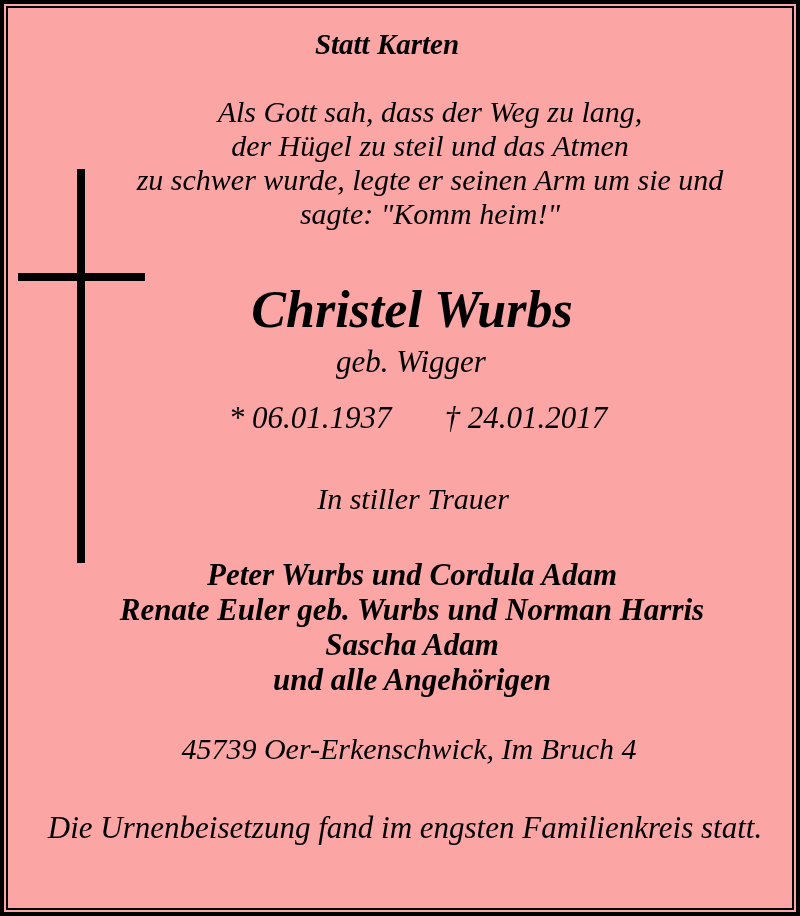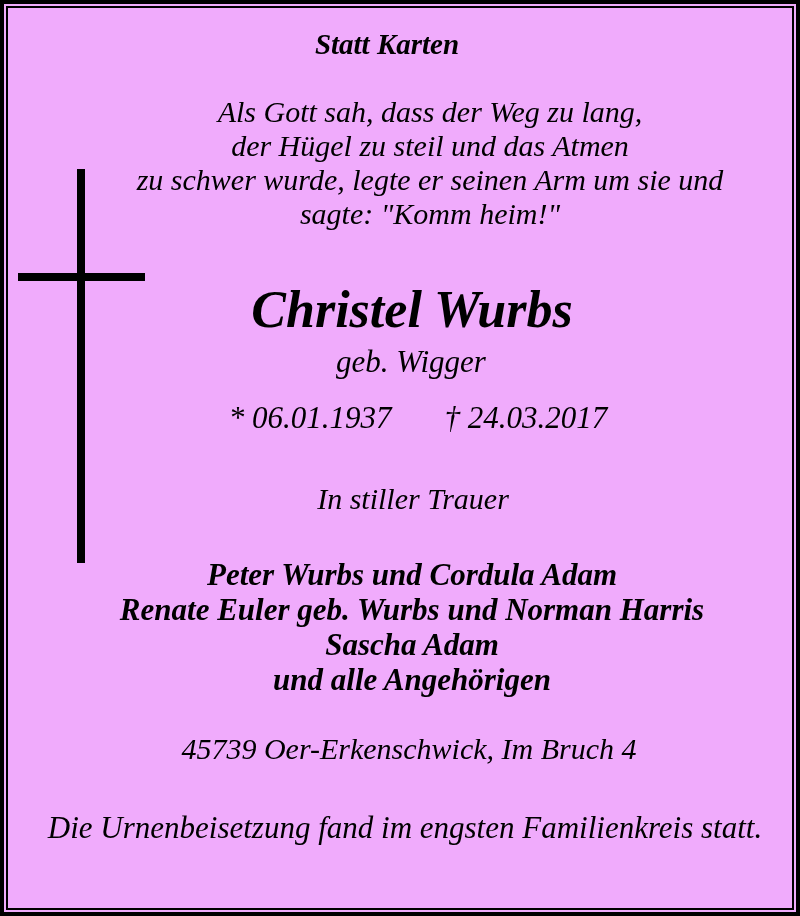--- a/index.html
+++ b/index.html
@@ -4,21 +4,21 @@
 <style>
   html, body {
     margin: 0;
     padding: 0;
     background: #ffffff;
   }
   .page {
     position: relative;
     width: 800px;
     height: 916px;
-    background: #f0abfc;
+    background: #fca5a5;
     color: #000000;
     font-family: "Liberation Serif", "DejaVu Serif", serif;
     font-style: italic;
     overflow: hidden;
     box-sizing: border-box;
   }
   
   .frame-outer {
     position: absolute;
     inset: 0;
@@ -128,21 +128,21 @@
     <div>zu schwer wurde, legte er seinen Arm um sie und</div>
     <div>sagte: "Komm heim!"</div>
   </div>
 
   <div class="tline deceased-name">Christel Wurbs</div>
 
   <div class="tline maiden-name">geb. Wigger</div>
 
   <div class="tline dates">
     <span>* 06.01.1937</span>
-    <span>† 24.03.2017</span>
+    <span>† 24.01.2017</span>
   </div>
 
   <div class="tline mourning-intro">In stiller Trauer</div>
 
   <div class="tline mourners">
     <div>Peter Wurbs und Cordula Adam</div>
     <div>Renate Euler geb. Wurbs und Norman Harris</div>
     <div>Sascha Adam</div>
     <div>und alle Angehörigen</div>
   </div>

